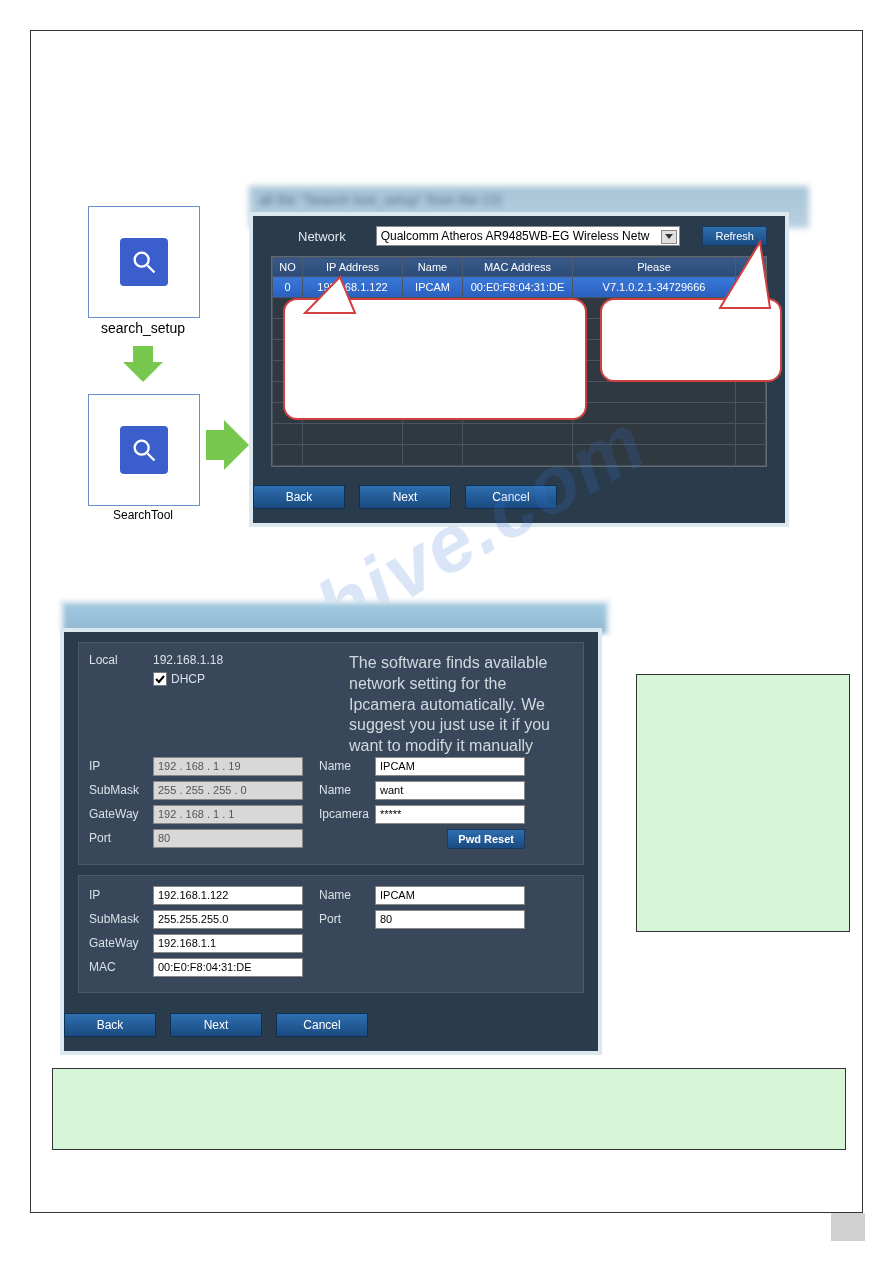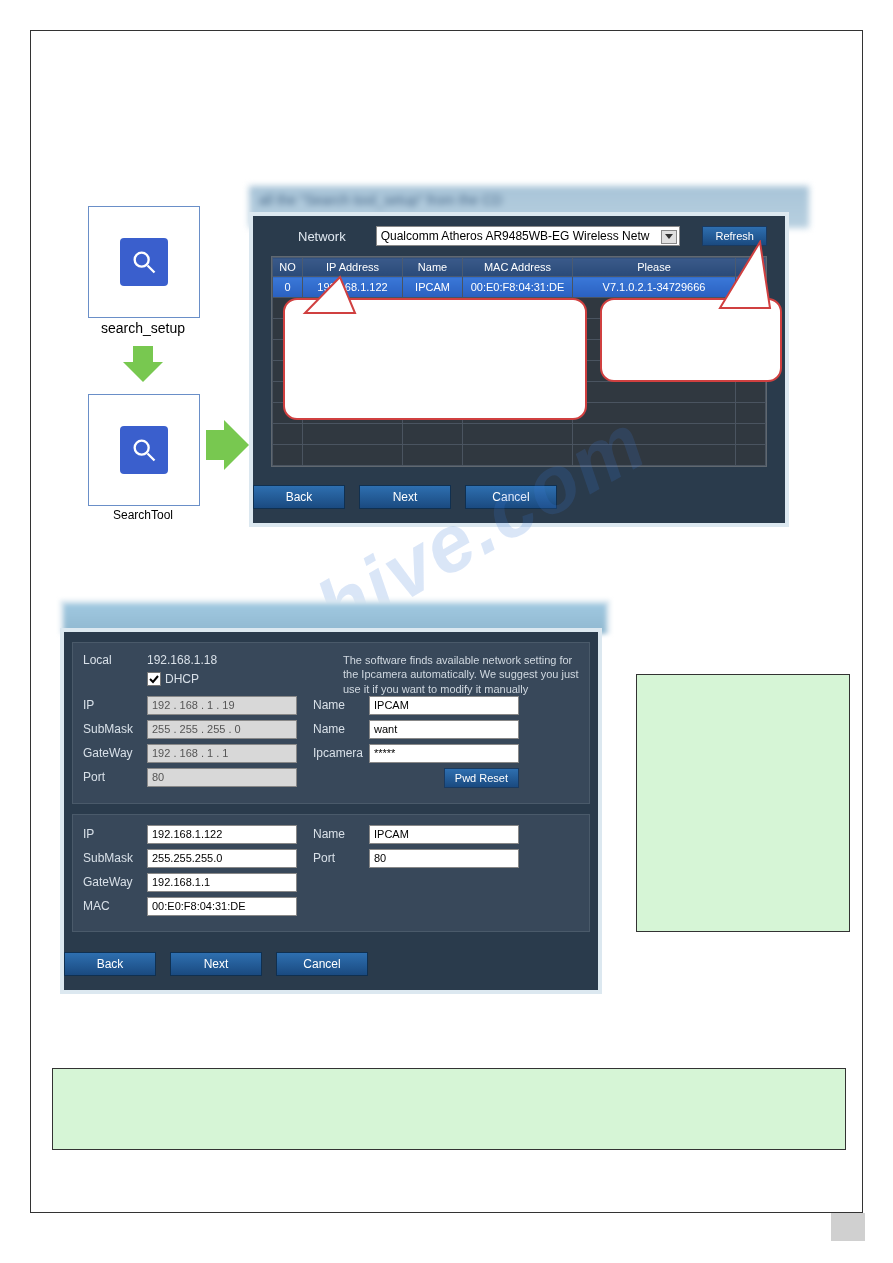--- a/index.html
+++ b/index.html
@@ -166,21 +166,21 @@
     pointer-events:none;
     font-style: italic;
     font-weight:bold;
     letter-spacing:2px;
   }
 
   
   .d2-panel {
     background:#38485a;
     border:1px solid #4a5a6a;
-    margin:10px 8px;
+    margin:10px 14px;
     padding:10px;
     color:#d8e0e8;
     font-size:12px;
   }
   .d2-row { display:flex; align-items:center; margin-bottom:5px; }
   .d2-row .lbl { width:64px; }
   .d2-input {
     background:#fff;
     color:#000;
     border:1px solid #888;
@@ -391,21 +391,21 @@
           </div>
           <div class="d2-row" style="margin-left:64px;">
             <span class="chk">
               <svg viewBox="0 0 10 10">
                   <polyline points="1,5 4,8 9,2" fill="none" stroke="#000" stroke-width="2"></polyline>
                 </svg>
             </span>
             <span>DHCP</span>
           </div>
         </div>
-        <div style="flex:1; font-size:11px; color:#d0d8e0; line-height:1.3;">The software finds available network setting for the Ipcamera automatically. We suggest you just use it if you want to modify it manually</div>
+        <div style="flex:1; font-size:16px; color:#d0d8e0; line-height:1.3;">The software finds available network setting for the Ipcamera automatically. We suggest you just use it if you want to modify it manually</div>
       </div>
       <div style="display:flex;">
         <div>
           <div class="d2-row">
               <span class="lbl">IP</span>
               <span class="d2-input ro">192 . 168 . 1 . 19</span>
             </div>
           <div class="d2-row">
               <span class="lbl">SubMask</span>
               <span class="d2-input ro">255 . 255 . 255 . 0</span>
@@ -425,21 +425,21 @@
               <span class="d2-input">IPCAM</span>
             </div>
           <div class="d2-row">
               <span class="lbl2">Name</span>
               <span class="d2-input">want</span>
             </div>
           <div class="d2-row">
               <span class="lbl2">Ipcamera</span>
               <span class="d2-input">*****</span>
             </div>
-          <div class="d2-row" style="justify-content:flex-end;">
+          <div class="d2-row" style="justify-content:flex-end;font-weight:bold;">
               <span class="pwd-reset-btn">Pwd Reset</span>
             </div>
         </div>
       </div>
     </div>
     <div class="d2-panel" style="margin-top:0;">
       <div style="display:flex;">
         <div>
           <div class="d2-row">
               <span class="lbl">IP</span>

